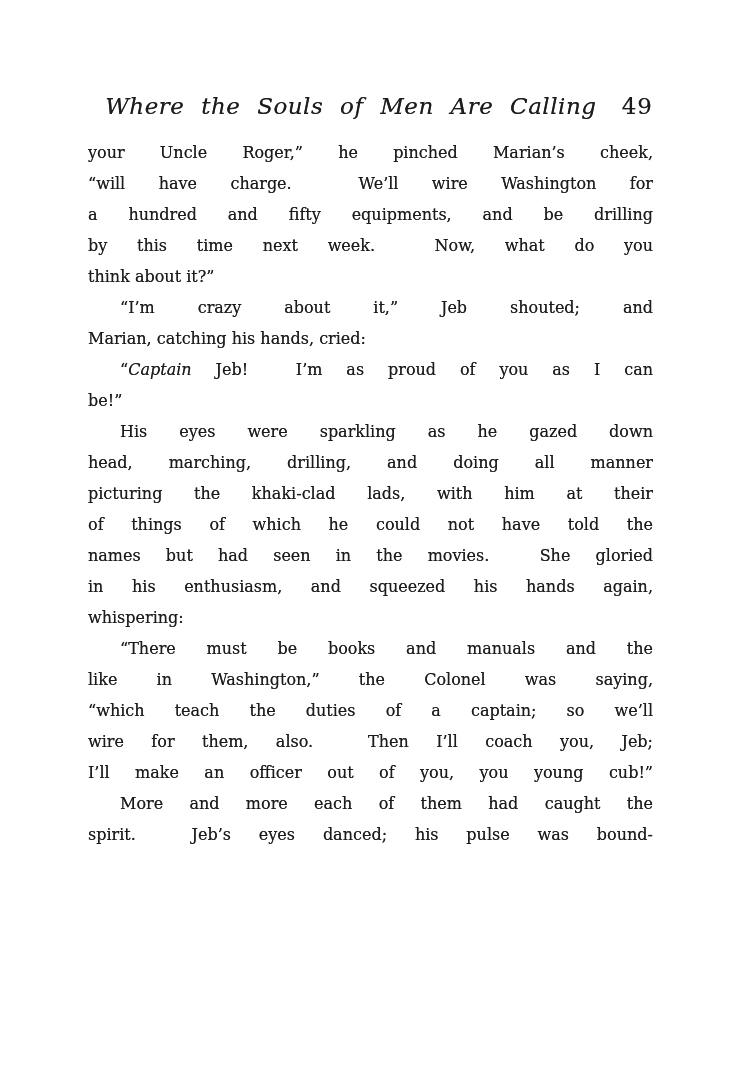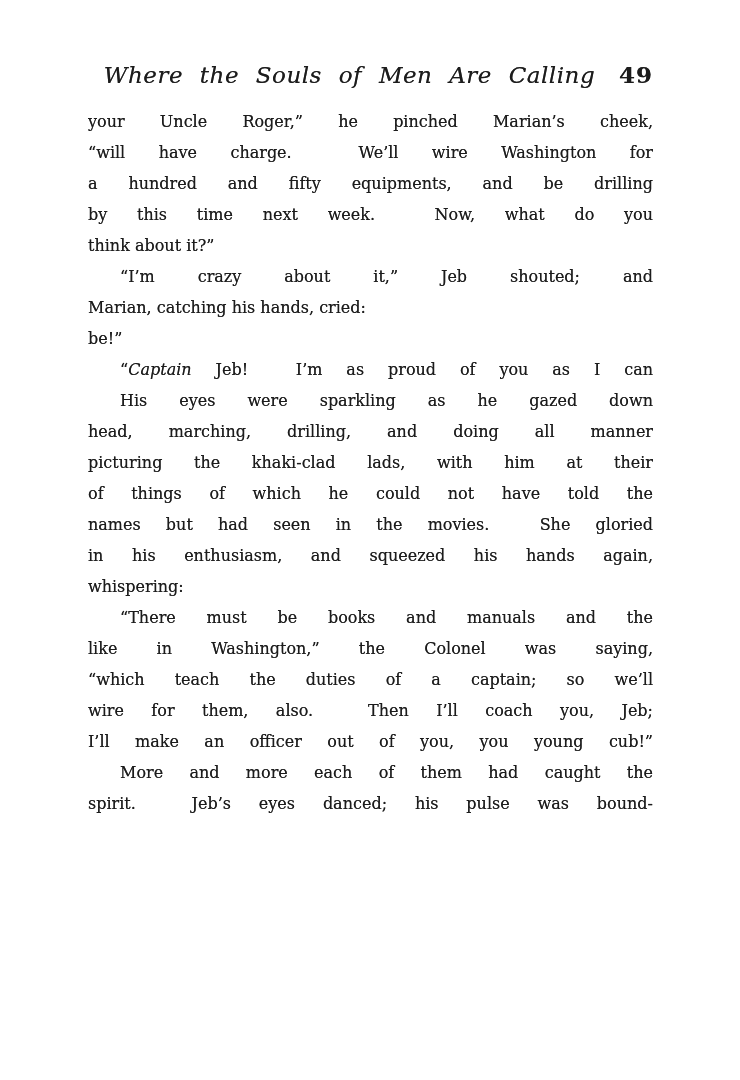--- a/index.html
+++ b/index.html
@@ -12,21 +12,21 @@
     background: var(--paper, #ffffff);
     overflow: hidden;
     font-family: "DejaVu Serif", "Liberation Serif", serif;
     color: var(--ink, #1c1c1c);
   }
   .page {
     position: relative;
     width: 740px;
     height: 1080px;
     box-sizing: border-box;
-    padding-top: 60px;
+    padding-top: 91px;
   }
   .column {
     width: 565px;
     margin-left: 88px;
     overflow: hidden;
   }
   .running-header {
     display: flex;
     align-items: baseline;
     font-size: 23px;
@@ -35,21 +35,21 @@
     text-shadow: 0 0 0.5px rgba(0,0,0,0.65);
   }
   .running-header .title {
     flex: 1;
     text-align: center;
     font-style: italic;
     word-spacing: 9px;
     letter-spacing: 0.5px;
   }
   .running-header .pagenum {
-    font-weight: bold;
+    font-weight: normal;
     letter-spacing: 1px;
     padding-left: 8px;
   }
   .body-text {
     font-size: 16px;
   }
   .line {
     height: 31px;
     line-height: 31px;
     white-space: nowrap;
@@ -78,22 +78,22 @@
       <span class="pagenum">49</span>
     </div>
     <div class="body-text">
         <div class="line">your Uncle Roger,” he pinched Marian’s cheek,</div>
         <div class="line">“will have charge.&nbsp; We’ll wire Washington for</div>
         <div class="line">a hundred and fifty equipments, and be drilling</div>
         <div class="line">by this time next week.&nbsp; Now, what do you</div>
         <div class="line no-just">think about it?”</div>
         <div class="line indent">“I’m crazy about it,” Jeb shouted; and</div>
         <div class="line no-just">Marian, catching his hands, cried:</div>
+        <div class="line indent"><span>“</span><span class="it">Captain</span><span> Jeb!&nbsp; I’m as proud of you as I can</span></div>
         <div class="line no-just">be!”</div>
-        <div class="line indent"><span>“</span><span class="it">Captain</span><span> Jeb!&nbsp; I’m as proud of you as I can</span></div>
         <div class="line indent">His eyes were sparkling as he gazed down</div>
         <div class="line">head, marching, drilling, and doing all manner</div>
         <div class="line">picturing the khaki-clad lads, with him at their</div>
         <div class="line">of things of which he could not have told the</div>
         <div class="line">names but had seen in the movies.&nbsp; She gloried</div>
         <div class="line">in his enthusiasm, and squeezed his hands again,</div>
         <div class="line no-just">whispering:</div>
         <div class="line indent">“There must be books and manuals and the</div>
         <div class="line">like in Washington,” the Colonel was saying,</div>
         <div class="line">“which teach the duties of a captain; so we’ll</div>

